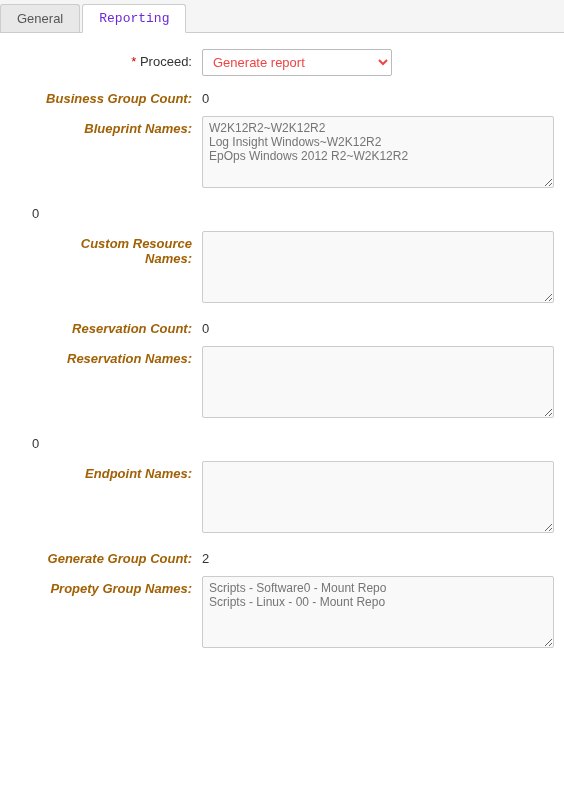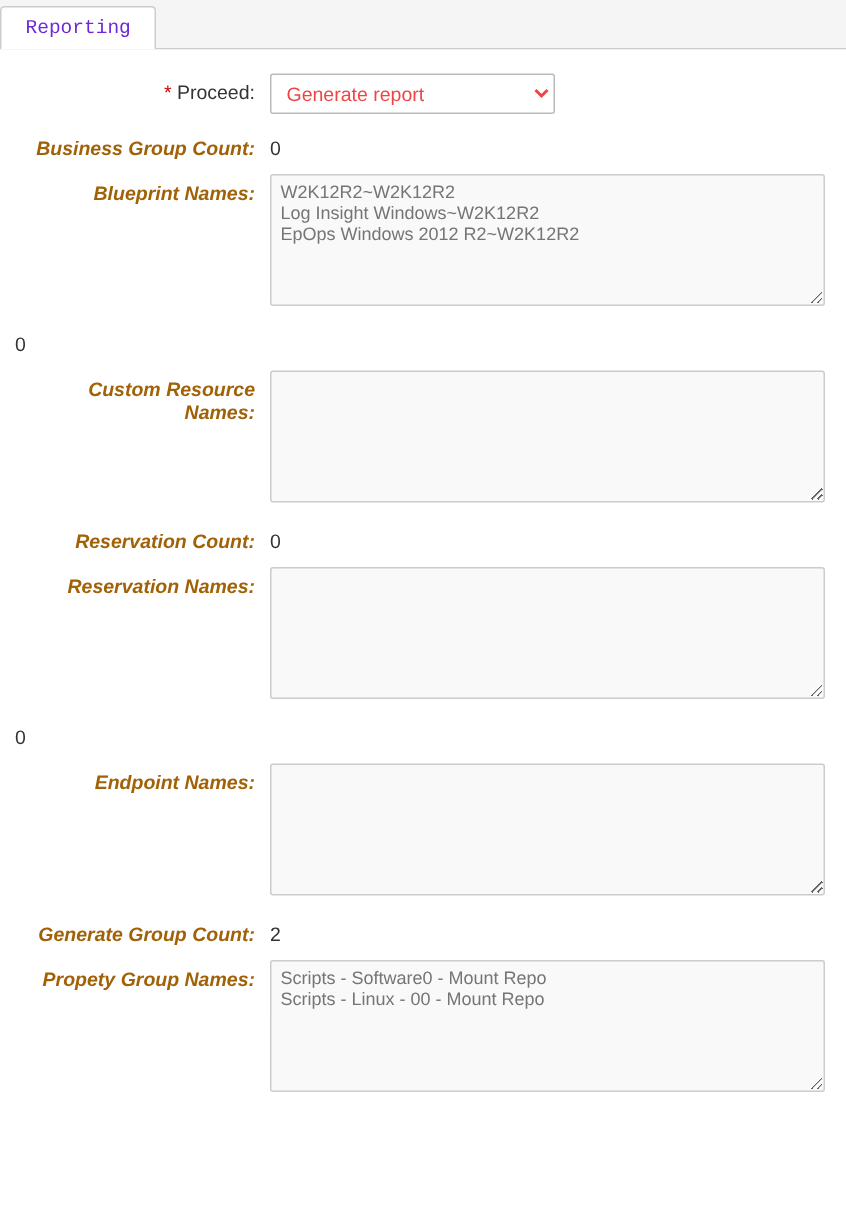--- a/index.html
+++ b/index.html
@@ -36,20 +36,21 @@
       border-bottom: 1px solid #fff;
       margin-bottom: -1px;
       z-index: 1;
       font-family: Liberation Mono, monospace;
     }
 
     
     .form-area {
       padding: 16px 10px 10px 10px;
       background: #fff;
+      margin-left: 22px;
     }
 
     .form-row {
       display: flex;
       align-items: flex-start;
       margin-bottom: 10px;
     }
 
     .form-label {
       width: 170px;
@@ -83,35 +84,36 @@
 
     .value-text {
       padding-top: 5px;
       font-size: 13px;
       color: #333;
     }
 
     textarea.form-textarea {
       width: 100%;
       max-width: 370px;
-      height: 88px;
+      height: 72px;
       border: 1px solid #ccc;
       background: #f9f9f9;
       font-size: 12px;
       color: #404040;
       padding: 4px 6px;
       resize: vertical;
       font-family: Arial, sans-serif;
       border-radius: 2px;
     }
   </style>
 </head>
 <body>
 
 <div class="tab-bar">
+  <div class="tab">General</div>
   <div class="tab active">Reporting</div>
 </div>
 
 <div class="form-area">
 
   <div class="form-row">
     <div class="form-label">
       <span style="color:#c00;">* </span>Proceed:
     </div>
     <div class="form-control-wrap">

